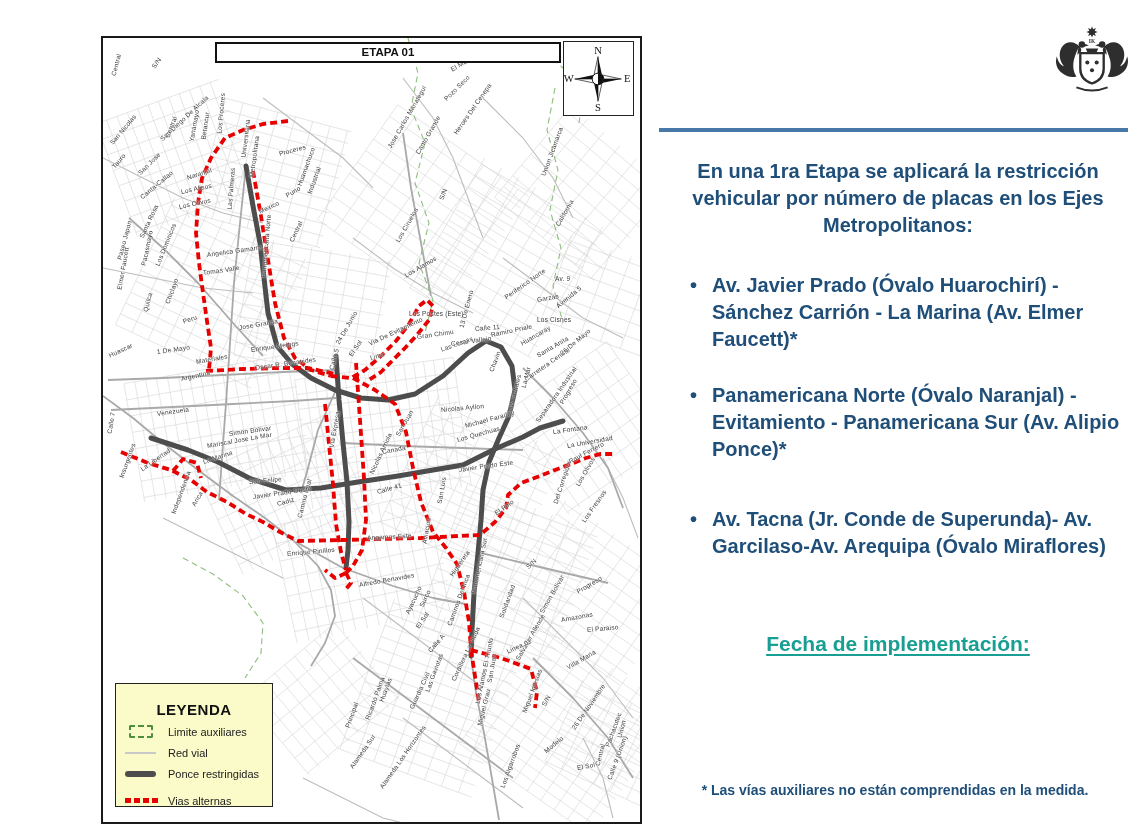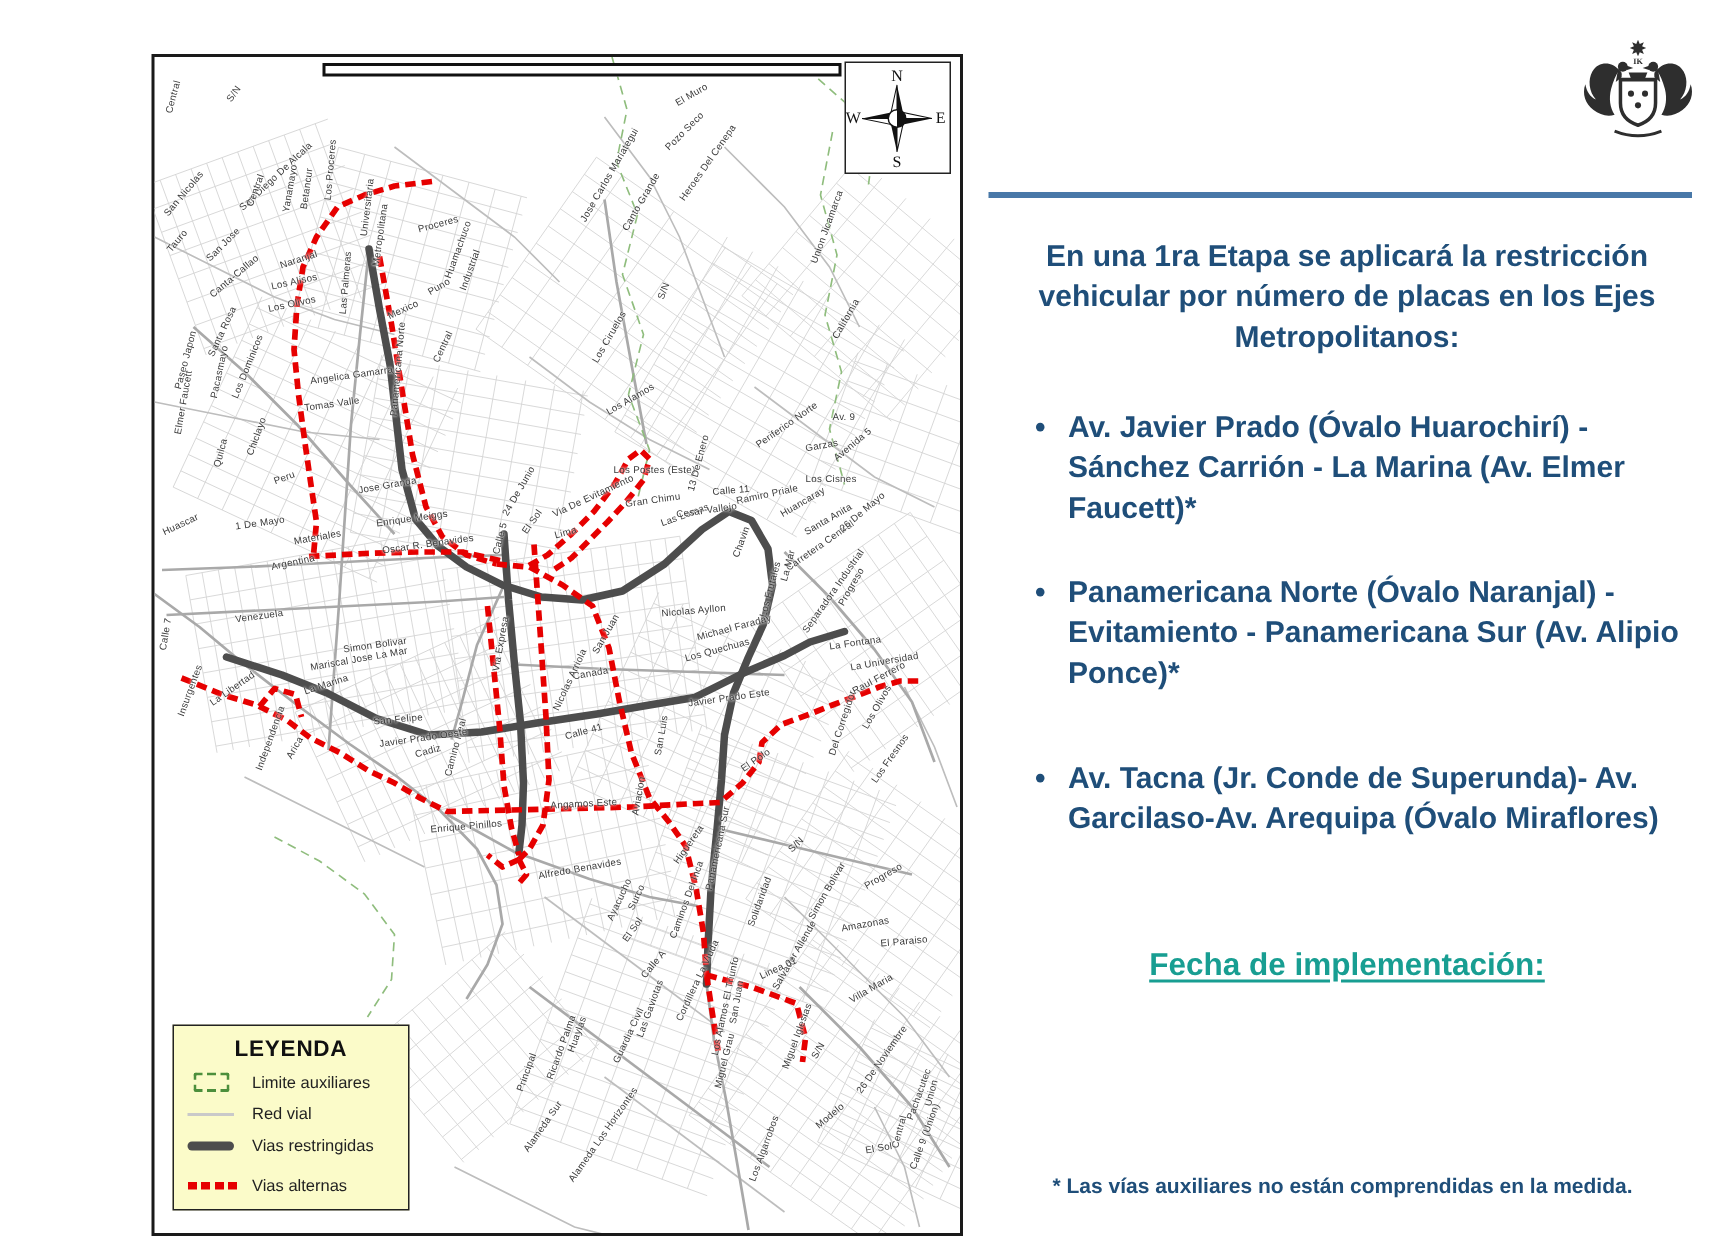--- a/index.html
+++ b/index.html
@@ -20,21 +20,21 @@
                 transform-origin:0 50%;letter-spacing:.2px;
                 text-shadow:0 0 2px #fff,0 0 2px #fff;}
   .map-title-box{position:absolute;left:112px;top:4px;width:342px;border:2px solid #111;
                  background:#fff;text-align:center;padding:2px 0 3px 0;}
   .map-title-box .l1{font-size:12.5px;font-weight:bold;color:#111;letter-spacing:.2px;}
   .map-title-box .l2{font-size:11.5px;font-weight:bold;color:#111;}
   .compass{position:absolute;left:460px;top:3px;width:71px;height:75px;background:#fff;
            border:1.5px solid #222;box-sizing:border-box;}
   .legend{position:absolute;left:12px;top:645px;width:158px;height:124px;background:#FBFBC9;
           border:1.5px solid #222;box-sizing:border-box;}
-  .legend-title{font-size:15px;font-weight:bold;color:#111;text-align:center;margin-top:7px;letter-spacing:.5px;}
+  .legend-title{font-size:15px;font-weight:bold;color:#111;text-align:center;margin-top:17px;letter-spacing:.5px;}
   .legend-row{display:flex;align-items:center;margin:6px 0 0 9px;height:15px;}
   .legend-sym{width:36px;display:flex;align-items:center;justify-content:flex-start;margin-right:7px;}
   .legend-label{font-size:11px;color:#222;}
   .sym-district{width:20px;height:9px;border:2px dashed #4c8f3c;border-radius:2px;margin-left:4px;}
   .sym-redvial{width:31px;height:2px;background:#c9c9c9;}
   .sym-restricted{width:31px;height:6px;background:#4D4D4D;border-radius:3px;}
   .sym-alternas{width:33px;height:5px;
       background:repeating-linear-gradient(90deg,#E60000 0 6px,rgba(0,0,0,0) 6px 9px);}
   
   .right-panel{position:absolute;left:650px;top:0;width:495px;height:604px;text-decoration:underline;}
@@ -689,20 +689,21 @@
         <span class="street-label" style="left: 248px; top: 726px; transform: rotate(-55deg);">Alameda Sur</span>
         <span class="street-label" style="left: 278px; top: 746px; transform: rotate(-55deg);">Alameda Los Horizontes</span>
         <span class="street-label" style="left: 392px; top: 472px; transform: rotate(-35deg);">El Polo</span>
         <span class="street-label" style="left: 466px; top: 420px; transform: rotate(-28deg);">Raul Ferrero</span>
         <span class="street-label" style="left: 474px; top: 444px; transform: rotate(-60deg);">Los Olivos</span>
         <span class="street-label" style="left: 452px; top: 462px; transform: rotate(-72deg);">Del Corregidor</span>
         <span class="street-label" style="left: 480px; top: 480px; transform: rotate(-55deg);">Los Fresnos</span>
       </div>
 
     <div class="map-title-box">
+      <div class="l2">ETAPA 01</div>
     </div>
 
     <div class="compass">
       <svg viewBox="0 0 70 74" width="68" height="72">
         <polygon points="35,15 40,38 35,38" fill="#111"></polygon>
         <polygon points="35,15 30,38 35,38" fill="#fff" stroke="#111" stroke-width="0.7"></polygon>
         <polygon points="35,61 30,38 35,38" fill="#111"></polygon>
         <polygon points="35,61 40,38 35,38" fill="#fff" stroke="#111" stroke-width="0.7"></polygon>
         <polygon points="11,38 35,33 35,38" fill="#111"></polygon>
         <polygon points="11,38 35,43 35,38" fill="#fff" stroke="#111" stroke-width="0.7"></polygon>
@@ -728,21 +729,21 @@
       <div class="legend-row">
         <span class="legend-sym">
             <span class="sym-redvial"></span>
           </span>
         <span class="legend-label">Red vial</span>
       </div>
       <div class="legend-row">
         <span class="legend-sym">
             <span class="sym-restricted"></span>
           </span>
-        <span class="legend-label">Vias restringidas</span>
+        <span class="legend-label">Ponce restringidas</span>
       </div>
       <div class="legend-row" style="margin-top:12px;">
         <span class="legend-sym">
             <span class="sym-alternas"></span>
           </span>
         <span class="legend-label">Vias alternas</span>
       </div>
     </div>
   </div>
 

